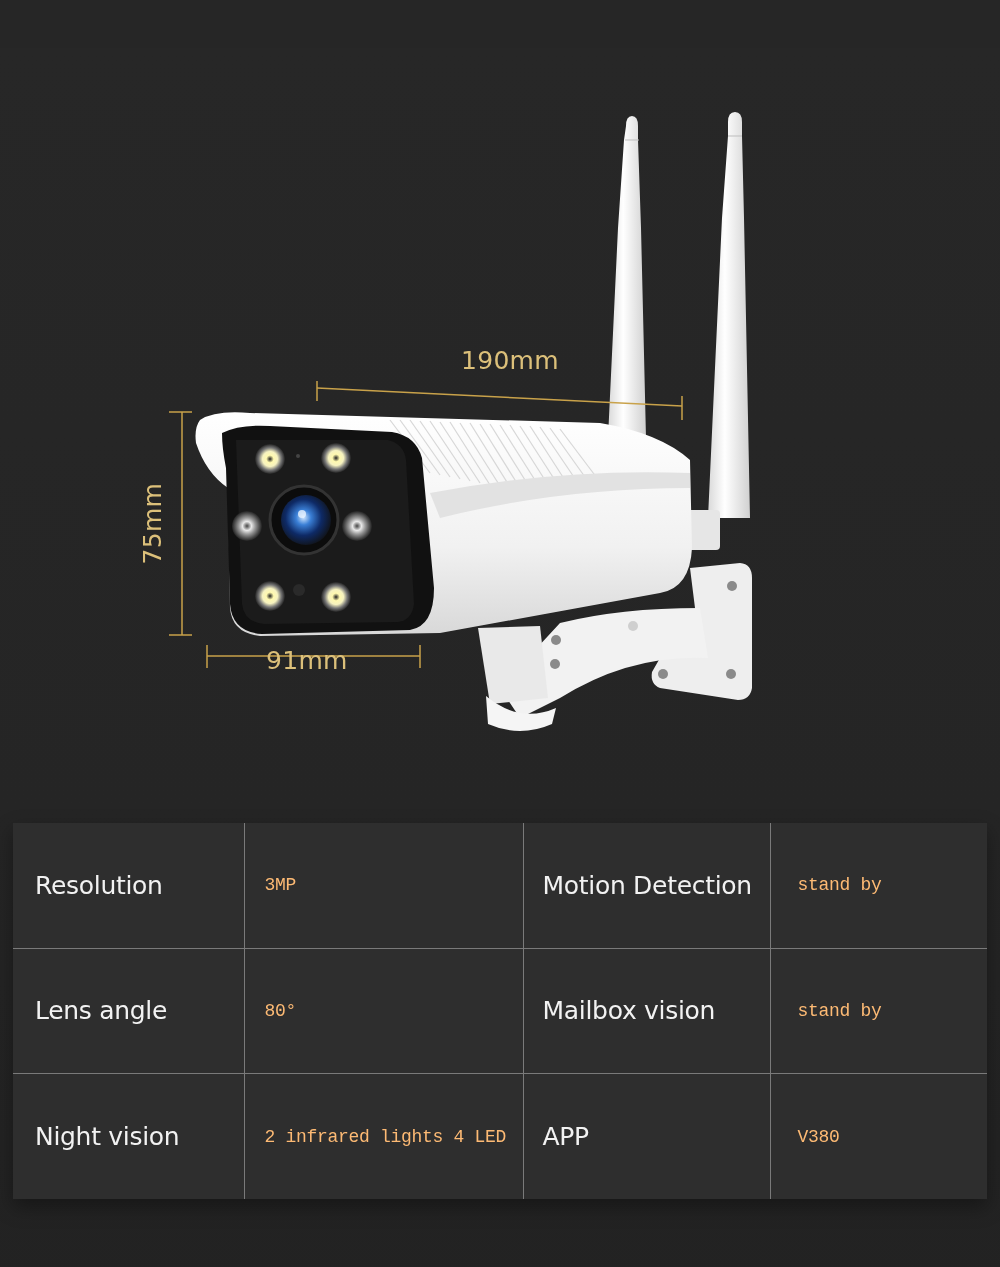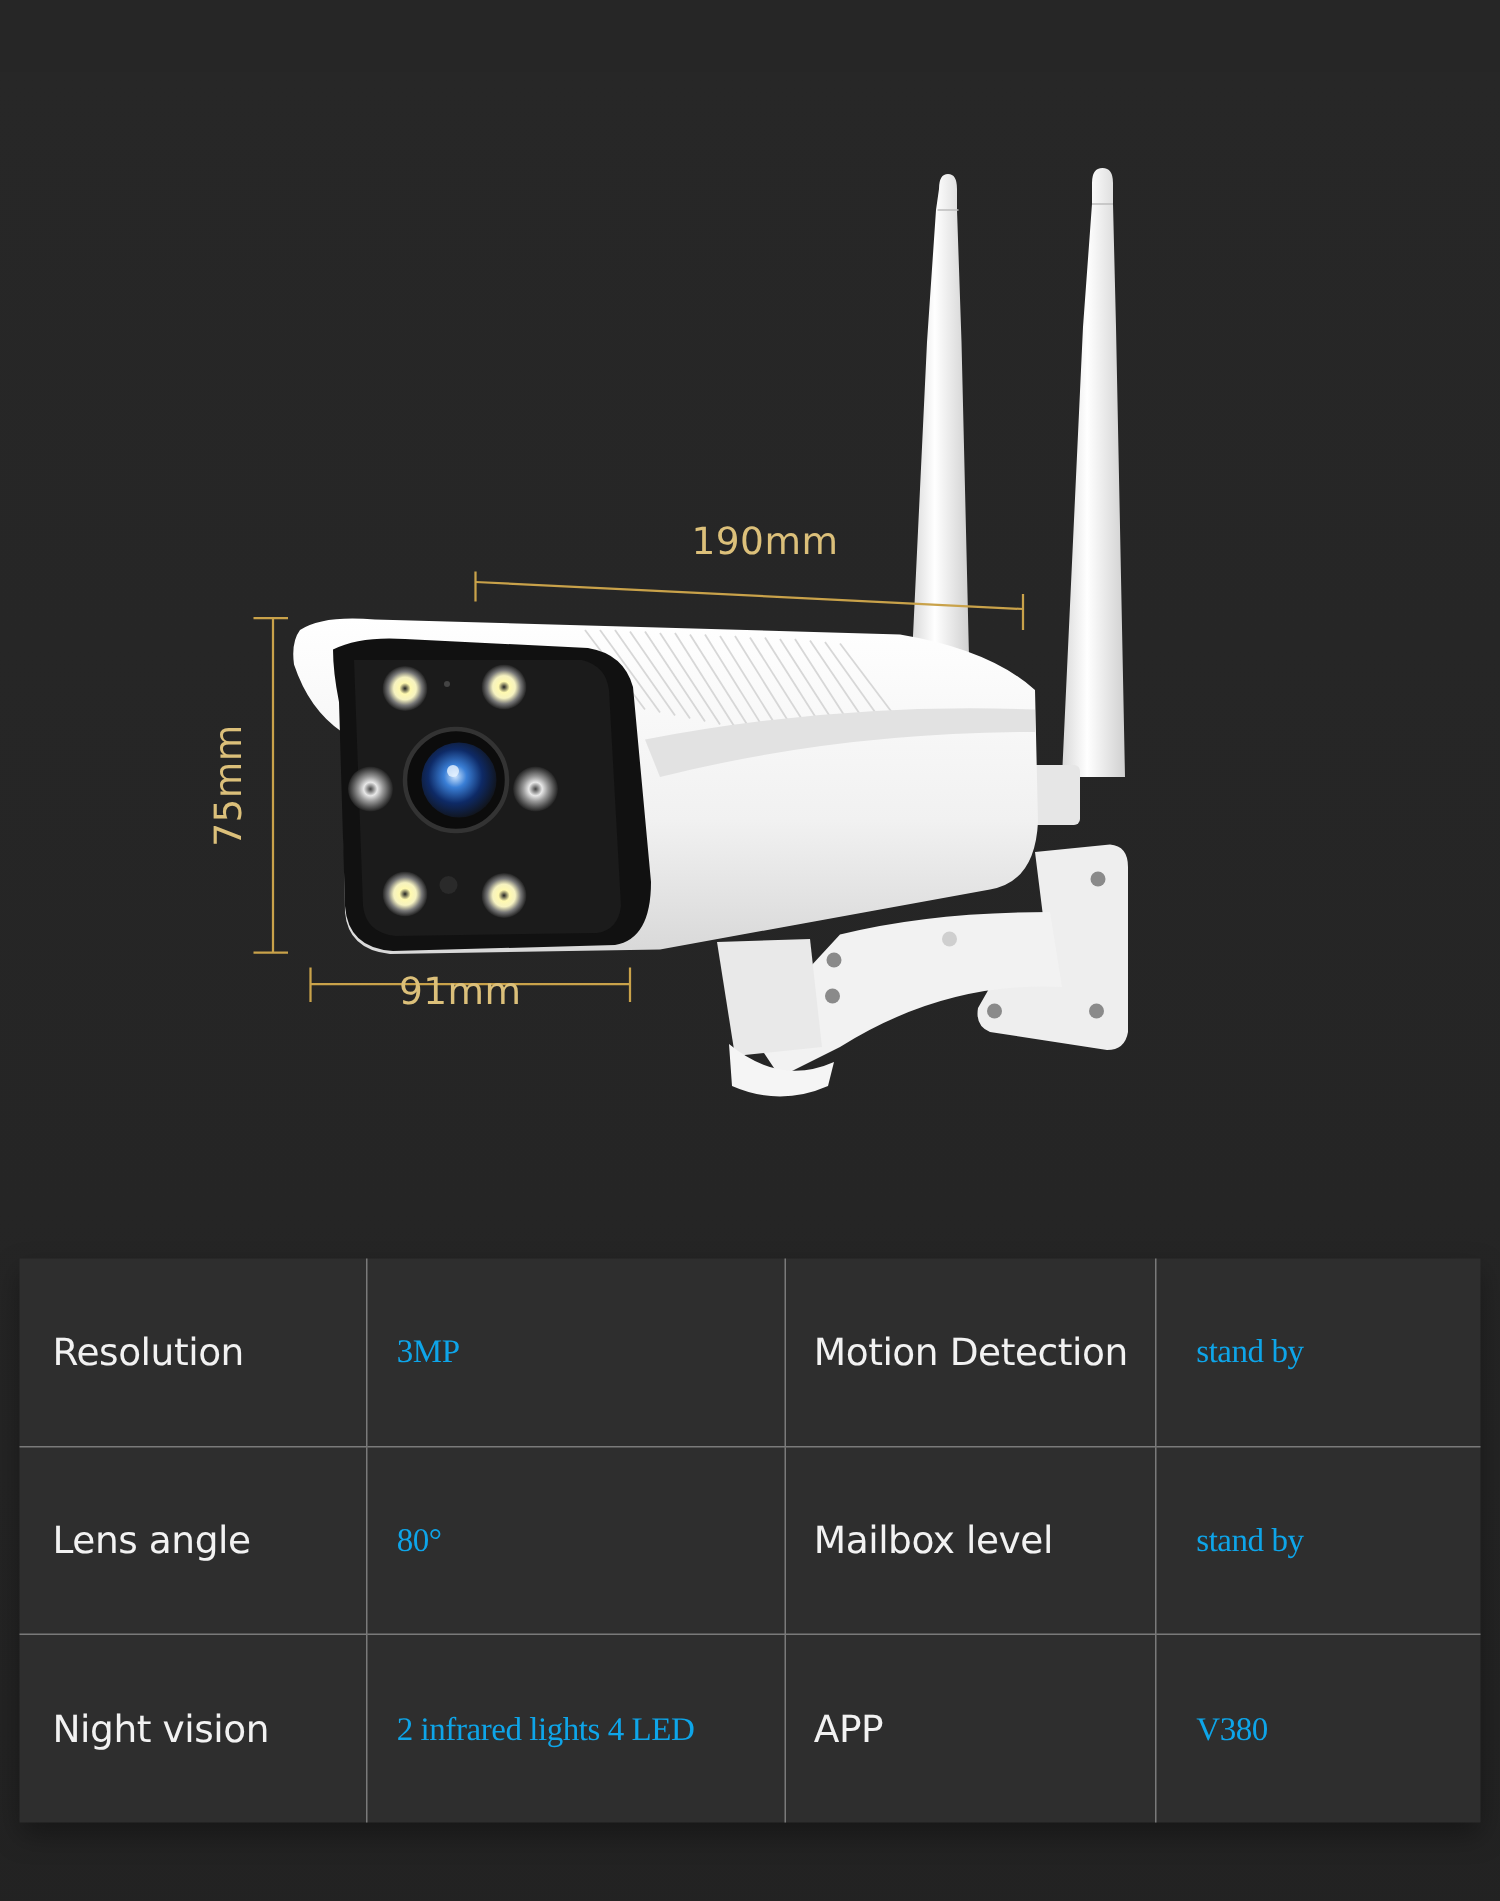--- a/index.html
+++ b/index.html
@@ -23,37 +23,37 @@
     .dim-190 { left: 461px; top: 298px; }
     .dim-91  { left: 266px; top: 598px; }
     .dim-75  {
       left: 112px; top: 462px; transform: rotate(-90deg); transform-origin: center;
       width: 80px; text-align: center;
     }
     svg.camera { position: absolute; left: 0; top: 0; }
 
     
     .spec-wrap {
-      position: absolute; left: 13px; top: 791px; width: 974px; height: 376px;
+      position: absolute; left: 13px; top: 775px; width: 974px; height: 376px;
       background: #2e2e2e;
       box-shadow: 0 8px 18px rgba(0,0,0,0.35);
     }
     table.spec {
       width: 974px; height: 376px; border-collapse: collapse; table-layout: fixed;
     }
     table.spec td {
       height: 62.6px; vertical-align: middle;
       border-right: 1px solid #7a7a7a;
       border-bottom: 1px solid #7a7a7a;
       white-space: nowrap; overflow: hidden;
     }
     table.spec tr:last-child td { border-bottom: none; }
     table.spec td:last-child { border-right: none; }
     td.key  { color: #f2f2f2; font-size: 25px; padding-left: 22px; font-family: "DejaVu Sans", sans-serif; letter-spacing: -0.3px; }
-    td.val  { color: #0ea5e9; font-size: 22px; padding-left: 20px; font-family: Liberation Serif, serif; letter-spacing: -0.3px; }
+    td.val  { color: #fdba74; font-size: 18px; padding-left: 20px; font-family: Liberation Mono, monospace; letter-spacing: -0.3px; }
     td.key.right { padding-left: 19px; }
     td.val.right { padding-left: 27px; }
     col.c1 { width: 231px; } col.c2 { width: 279px; }
     col.c3 { width: 247px; } col.c4 { width: 217px; }
   </style>
 </head>
 <body>
 
 <div class="page">
 
@@ -186,21 +186,21 @@
       <tbody>
         <tr>
           <td class="key">Resolution</td>
           <td class="val">3MP</td>
           <td class="key right">Motion Detection</td>
           <td class="val right">stand by</td>
         </tr>
         <tr>
           <td class="key">Lens angle</td>
           <td class="val">80°</td>
-          <td class="key right">Mailbox level</td>
+          <td class="key right">Mailbox vision</td>
           <td class="val right">stand by</td>
         </tr>
         <tr>
           <td class="key">Night vision</td>
           <td class="val">2 infrared lights 4 LED</td>
           <td class="key right">APP</td>
           <td class="val right">V380</td>
         </tr>
       </tbody>
     </table>

